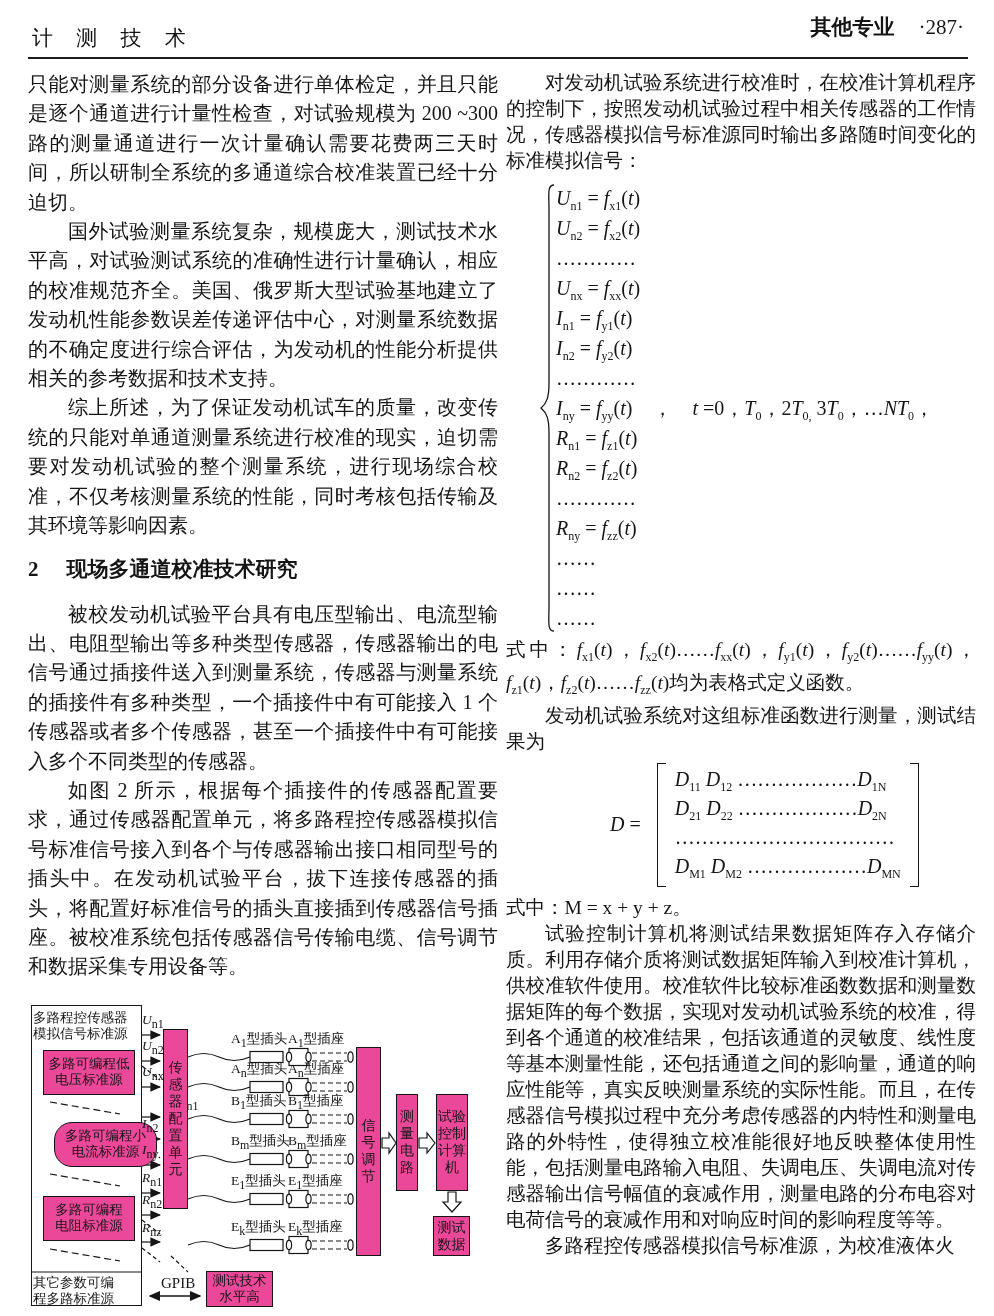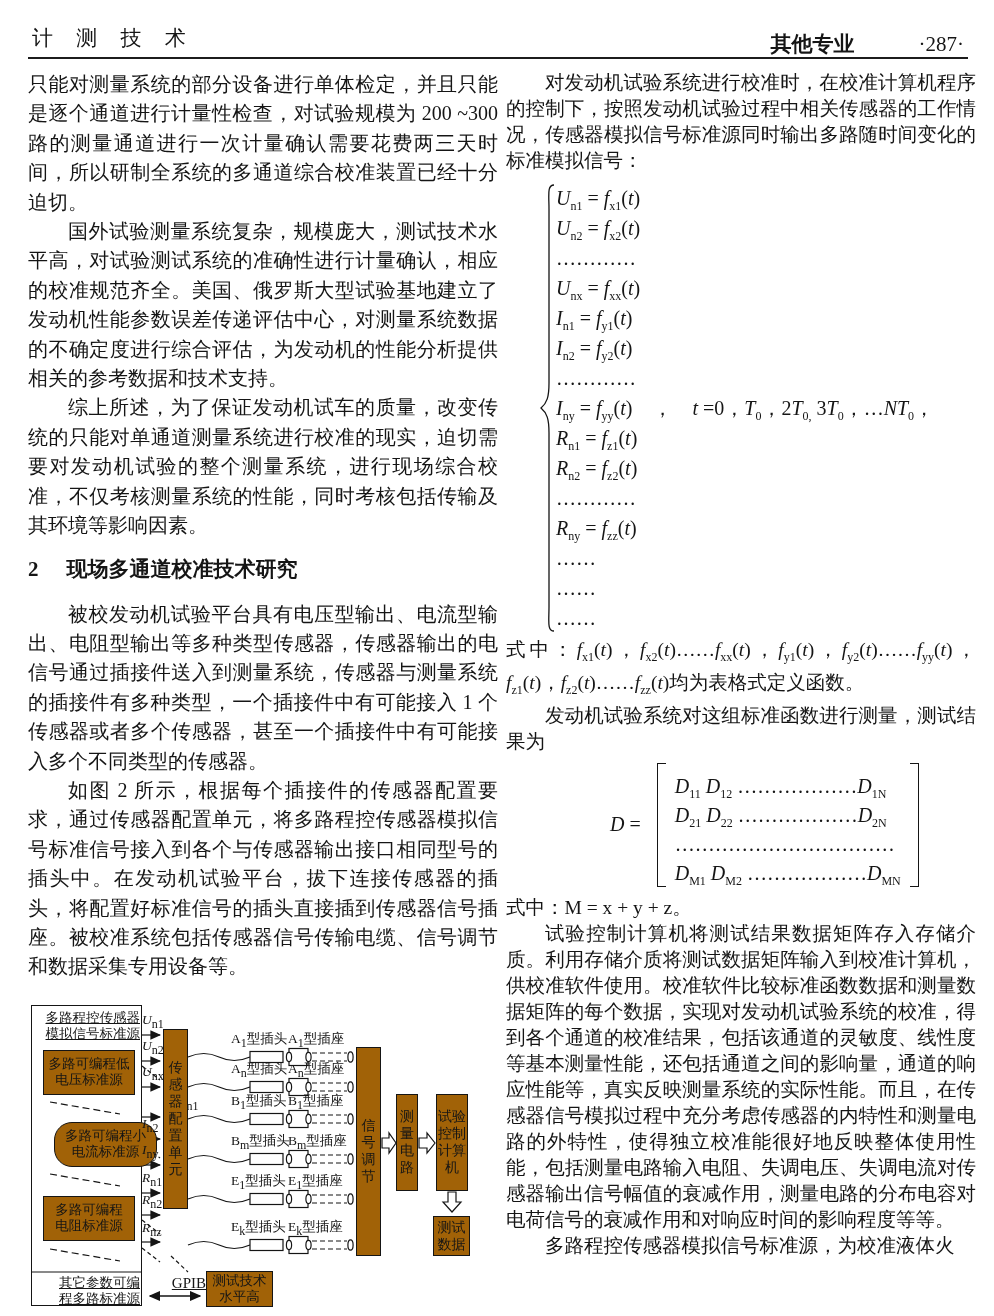--- a/index.html
+++ b/index.html
@@ -1,21 +1,21 @@
 <!DOCTYPE html>
 <html><head>
 <meta charset="utf-8">
 <style>
   html,body{margin:0;padding:0;background:#e8e8e8;}
   .page{width:994px;height:1316px;position:relative;background:#fff;color:#151515;
         font-family:"Liberation Serif","DejaVu Serif",serif;overflow:hidden;}
 
   
   .hdr-journal{position:absolute;left:32px;top:24px;font-size:21px;letter-spacing:9px;}
-  .hdr-right{position:absolute;right:30px;top:30px;display:flex;align-items:baseline;gap:64px;}
+  .hdr-right{position:absolute;right:30px;top:13px;display:flex;align-items:baseline;gap:24px;}
   .hdr-col{font-family:"Liberation Sans","DejaVu Sans",sans-serif;font-weight:bold;font-size:21px;}
   .hdr-page{font-size:21px;}
   .hdr-rule{position:absolute;left:28px;right:26px;top:57px;border-top:2px solid #1c1c1c;}
 
   
   .col{position:absolute;top:70px;width:470px;}
   .col-left{left:28px;}
   .col-right{left:506px;}
   .body{font-size:20px;line-height:29.4px;text-align:justify;margin:0;text-indent:2em;}
   .col-right .body{font-size:19.5px;line-height:26px;}
@@ -32,30 +32,30 @@
   .eqlines{flex:1;}
   .eqlines div{height:30px;line-height:30px;font-size:20px;white-space:nowrap;}
 
   
   .matrixwrap{display:flex;align-items:center;margin:8px 0 8px 104px;}
   .mlhs{font-size:20px;margin-right:16px;}
   .bkt{width:9px;align-self:stretch;border:1.8px solid #151515;box-sizing:border-box;}
   .bkt-l{border-right:none;margin-right:3px;}
   .bkt-r{border-left:none;margin-left:3px;}
   .mrows{padding:4px 6px;}
-  .mrows div{height:29px;line-height:38px;font-size:20px;white-space:nowrap;font-family:Liberation Serif, serif;}
+  .mrows div{height:29px;line-height:25px;font-size:20px;white-space:nowrap;font-family:Liberation Serif, serif;}
 
   
   .diagram{position:relative;width:470px;height:322px;margin-top:22px;}
   .diagram svg{position:absolute;left:0;top:0;}
-  .dbox{position:absolute;border:1.3px solid #151515;box-sizing:border-box;background:#a16207;
+  .dbox{position:absolute;border:1.3px solid #151515;box-sizing:border-box;background:#ec4899;
         display:flex;align-items:center;justify-content:center;text-align:center;
         font-size:13.5px;line-height:16px;}
   .dbox.outer{background:transparent;}
-  .dlbl{position:absolute;font-size:13.5px;line-height:16px;text-align:right;text-decoration:underline;}
+  .dlbl{position:absolute;font-size:13.5px;line-height:16px;text-align:left;}
   .vtext{word-break:break-all;font-size:14px;line-height:17px;}
   .sig{position:absolute;left:114px;width:26px;font-size:13.5px;white-space:nowrap;}
   .plglbl{position:absolute;font-size:13.5px;white-space:nowrap;}
 </style>
 </head>
 <body>
 
 <div class="page">
 
   <div class="hdr-journal">计 测 技 术</div>

